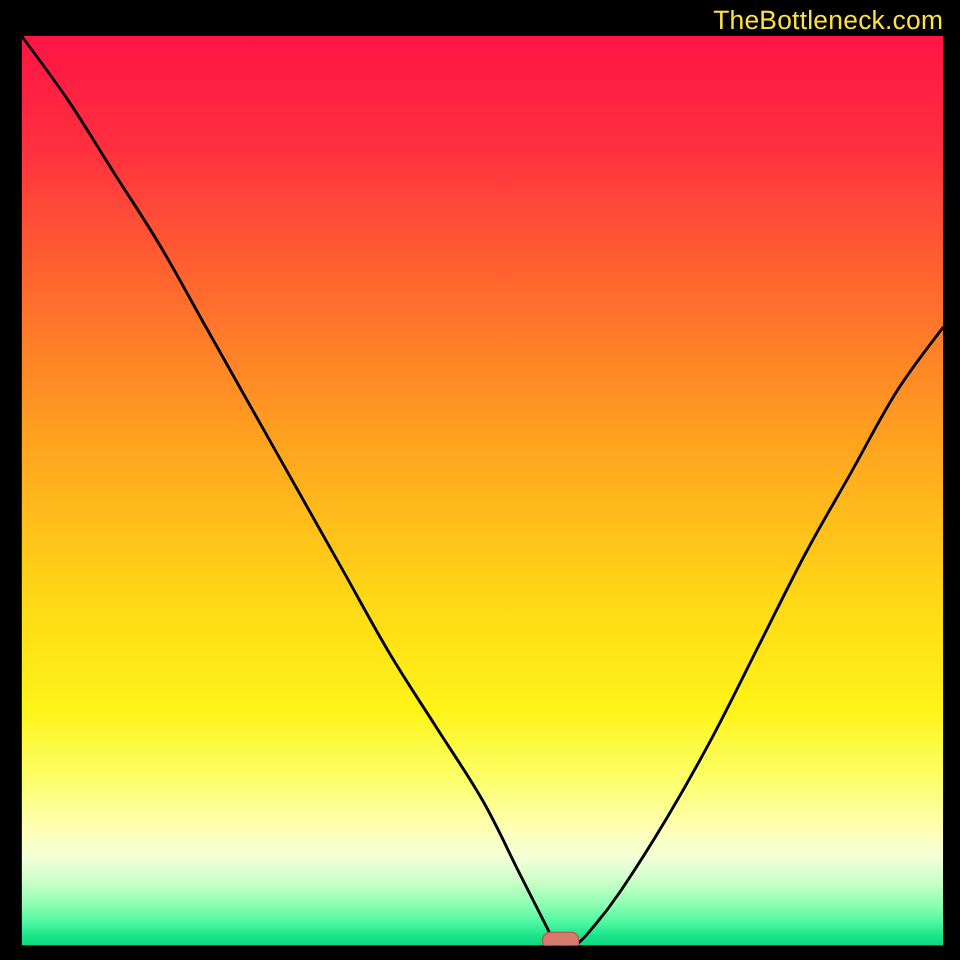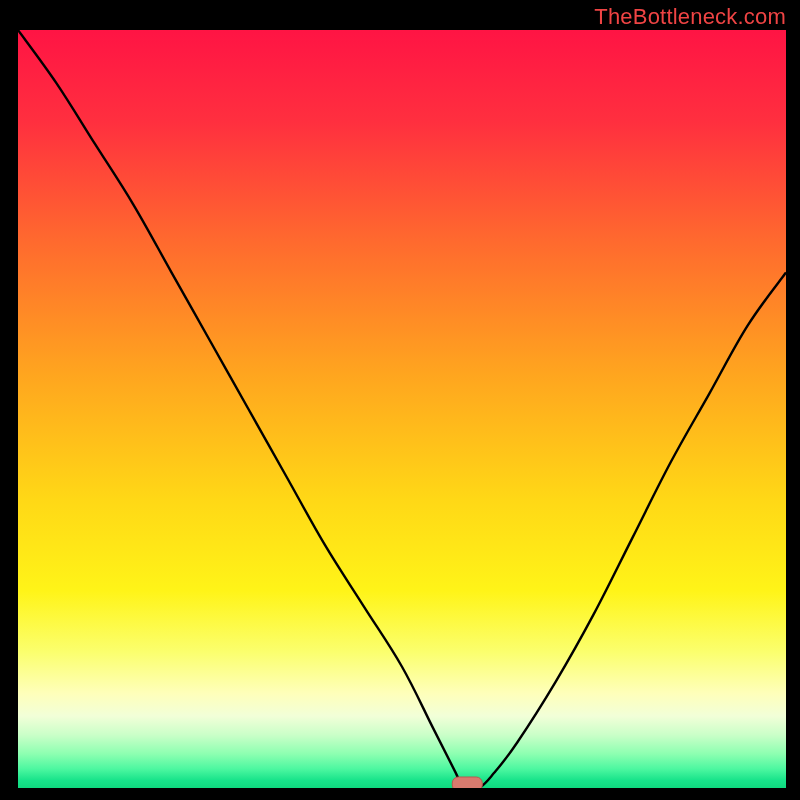--- a/index.html
+++ b/index.html
@@ -14,21 +14,21 @@
   .frame {
     position: relative;
     width: 800px;
     height: 800px;
     background: #000;
   }
   .watermark {
     position: absolute;
     top: 4px;
     right: 14px;
-    color: #ef4444;
+    color: #fde047;
     font-size: 22px;
     font-weight: 500;
     letter-spacing: 0.2px;
     user-select: none;
     margin-left: 27px;
   }
   .plot {
     position: absolute;
     left: 18px;
     top: 30px;

